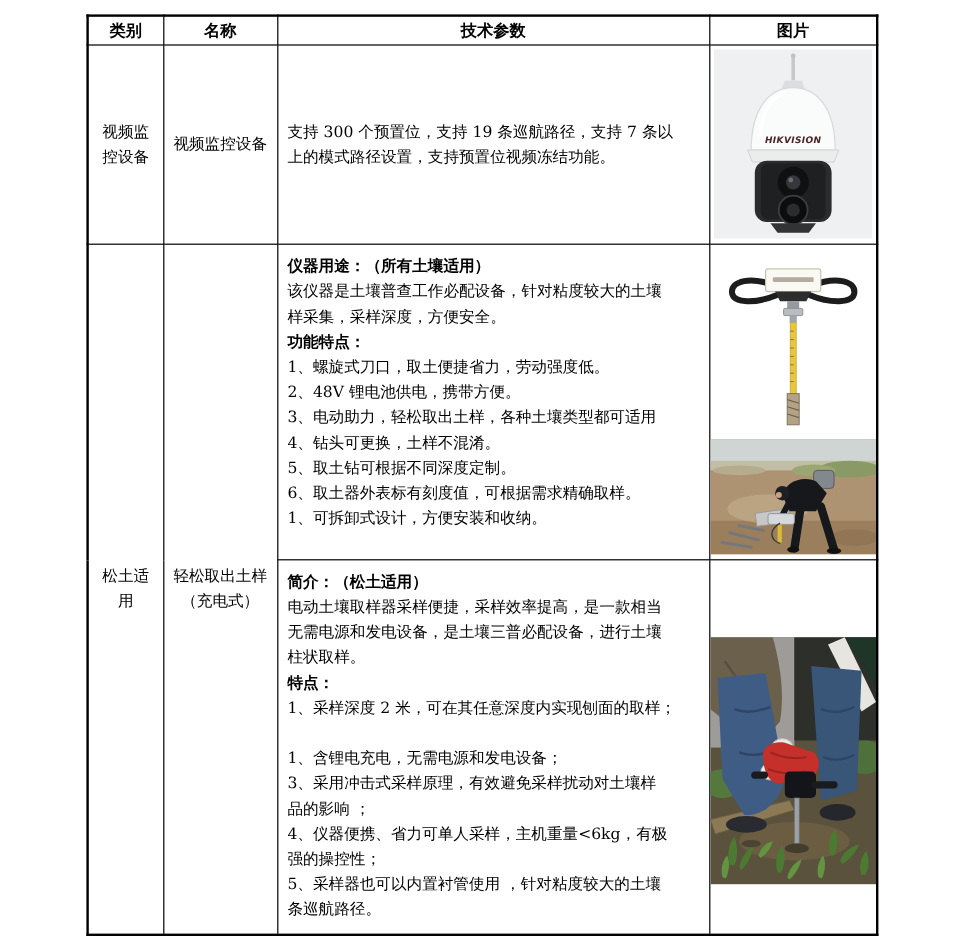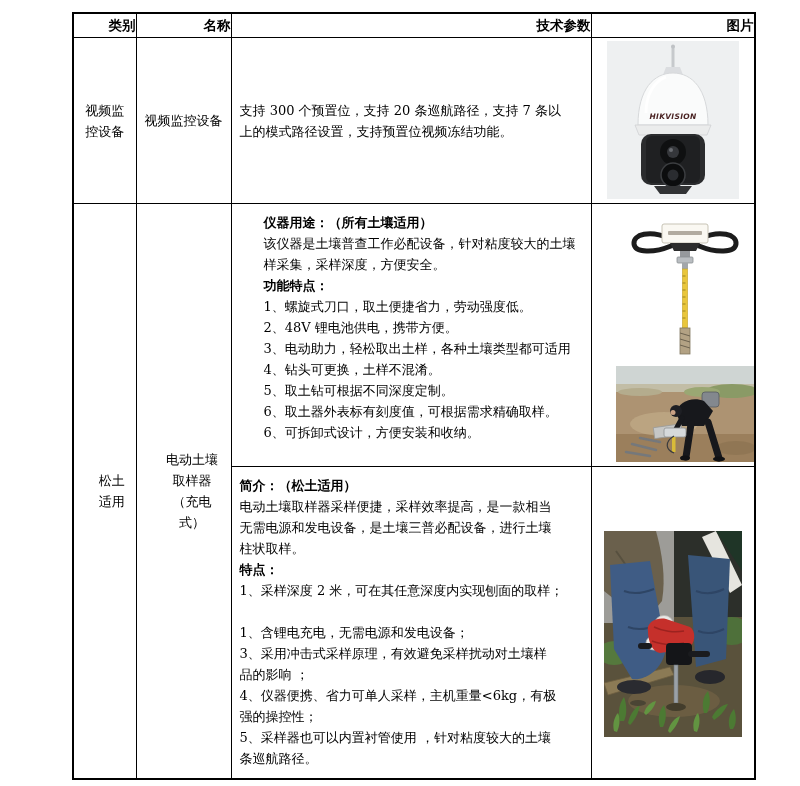--- a/index.html
+++ b/index.html
@@ -9,37 +9,37 @@
   }
   .doc{position:absolute;left:0;top:0;width:800px;height:786px;background:#fff;}
   table.spec{
     position:absolute;left:72px;top:12px;
     border-collapse:collapse;table-layout:fixed;
     border:2px solid #000;
   }
   .spec th,.spec td{border:1px solid #000;padding:0;vertical-align:top;}
   .spec th{
     height:23px;font-size:13.5px;font-weight:bold;
-    text-align:right;vertical-align:middle;
+    text-align:center;vertical-align:middle;
   }
   td.c-center{
     text-align:center;vertical-align:middle;
     font-size:13px;line-height:21px;padding:0 10px;
   }
   td.c-name{padding:0 7px;}
   td.c-params{font-size:13px;line-height:21px;padding:0;}
   td.v-mid{vertical-align:middle;}
   .lines{padding:0 4px 0 8px;}
   .pad-top .lines{padding-top:8px;}
   .tline{white-space:nowrap;height:21px;}
   .tline.bold{font-weight:bold;}
   td.c-img{padding:0;vertical-align:top;}
   .imgwrap{display:block;margin:0 auto;}
   tr.r1 td{height:165px;}
-  tr.r2a td{height:262px;padding-left:24px;}
+  tr.r2a td{height:262px;}
   tr.r2b td{height:311px;}
   svg text{font-family:"DejaVu Sans","Liberation Sans",sans-serif;}
 </style>
 </head>
 <body>
 
 <div class="doc">
   <table class="spec">
     <colgroup>
       <col style="width:63px">
@@ -55,21 +55,21 @@
         <th>图片</th>
       </tr>
     </thead>
     <tbody>
 
       <tr class="r1">
         <td class="c-center">视频监控设备</td>
         <td class="c-center c-name">视频监控设备</td>
         <td class="c-params v-mid">
           <div class="lines">
-              <div class="tline">支持 300 个预置位，支持 20 条巡航路径，支持 7 条以</div>
+              <div class="tline">支持 300 个预置位，支持 19 条巡航路径，支持 7 条以</div>
               <div class="tline">上的模式路径设置，支持预置位视频冻结功能。</div>
             </div>
         </td>
         <td class="c-img">
 
           <svg class="imgwrap" width="132" height="158" viewBox="0 0 132 158" style="margin-top:3px;">
             <rect x="0" y="0" width="132" height="158" fill="#eef0f1"></rect>
             <rect x="64.5" y="5" width="3" height="21" fill="#c6c9cc"></rect>
             <circle cx="66" cy="5.5" r="2" fill="#bfc2c5"></circle>
             <path d="M59 26 h14 l3 8 h-20 z" fill="#dbdde0"></path>
@@ -84,34 +84,34 @@
             <circle cx="64" cy="109" r="2" fill="#6a6d72"></circle>
             <circle cx="66" cy="134" r="12" fill="#0c0d0e" stroke="#3c3e41" stroke-width="1.5"></circle>
             <circle cx="66" cy="134" r="5.5" fill="#2a2c30"></circle>
             <path d="M47 145 h38 l-6 8 h-26 z" fill="#323335"></path>
           </svg>
         </td>
       </tr>
 
       <tr class="r2a">
         <td class="c-center" rowspan="2">松土适用</td>
-        <td class="c-center c-name" rowspan="2">电动土壤取样器（充电式）</td>
+        <td class="c-center c-name" rowspan="2">轻松取出土样（充电式）</td>
         <td class="c-params pad-top">
           <div class="lines">
               <div class="tline bold">仪器用途：（所有土壤适用）</div>
               <div class="tline">该仪器是土壤普查工作必配设备，针对粘度较大的土壤</div>
               <div class="tline">样采集，采样深度，方便安全。</div>
               <div class="tline bold">功能特点：</div>
               <div class="tline">1、螺旋式刀口，取土便捷省力，劳动强度低。</div>
               <div class="tline">2、48V 锂电池供电，携带方便。</div>
               <div class="tline">3、电动助力，轻松取出土样，各种土壤类型都可适用</div>
               <div class="tline">4、钻头可更换，土样不混淆。</div>
               <div class="tline">5、取土钻可根据不同深度定制。</div>
               <div class="tline">6、取土器外表标有刻度值，可根据需求精确取样。</div>
-              <div class="tline">6、可拆卸式设计，方便安装和收纳。</div>
+              <div class="tline">1、可拆卸式设计，方便安装和收纳。</div>
             </div>
         </td>
         <td class="c-img">
 
           <svg class="imgwrap" width="130" height="156" viewBox="0 0 130 156" style="margin-top:4px;">
             <rect width="130" height="156" fill="#ffffff"></rect>
             <path d="M49 30 C30 22 13 26 14 36 C15 45 34 45 51 38" fill="none" stroke="#1c1c1c" stroke-width="5" stroke-linecap="round"></path>
             <path d="M81 30 C100 22 117 26 116 36 C115 45 96 45 79 38" fill="none" stroke="#1c1c1c" stroke-width="5" stroke-linecap="round"></path>
             <rect x="42" y="16" width="46" height="19" rx="2" fill="#faf8f2" stroke="#c7c3b5"></rect>
             <rect x="48" y="23" width="34" height="4" rx="1" fill="#776c5c" opacity="0.55"></rect>

